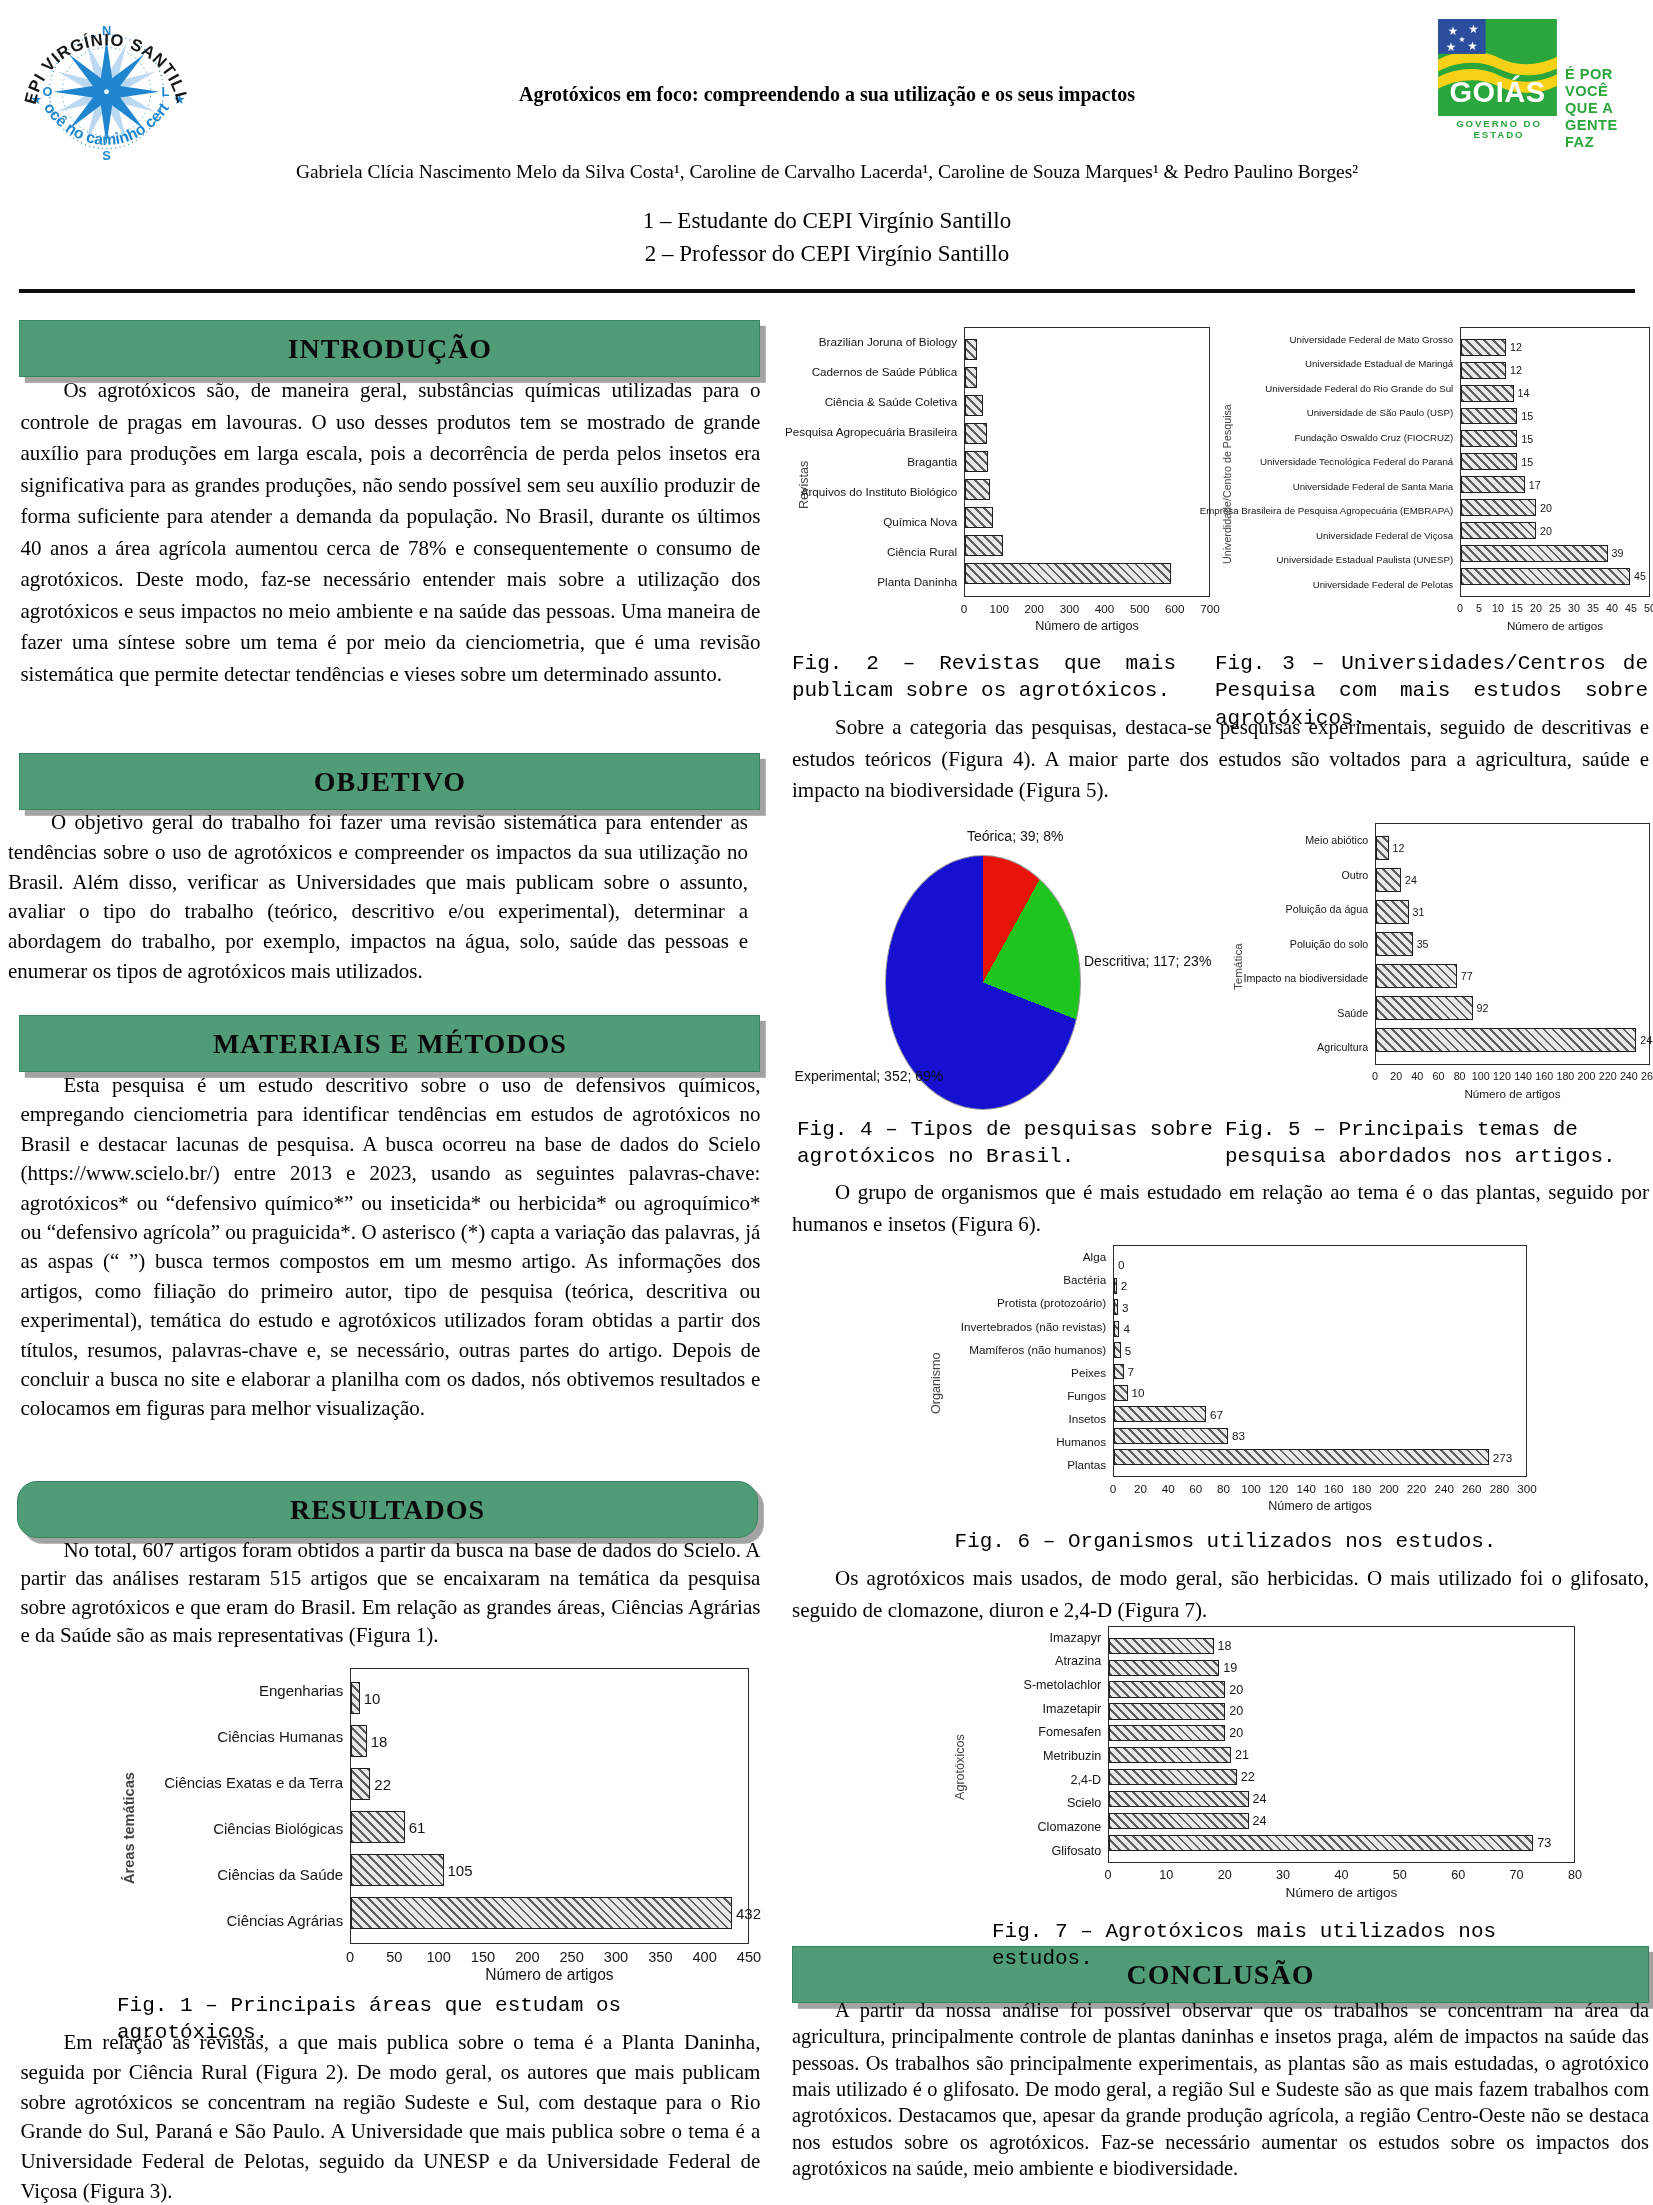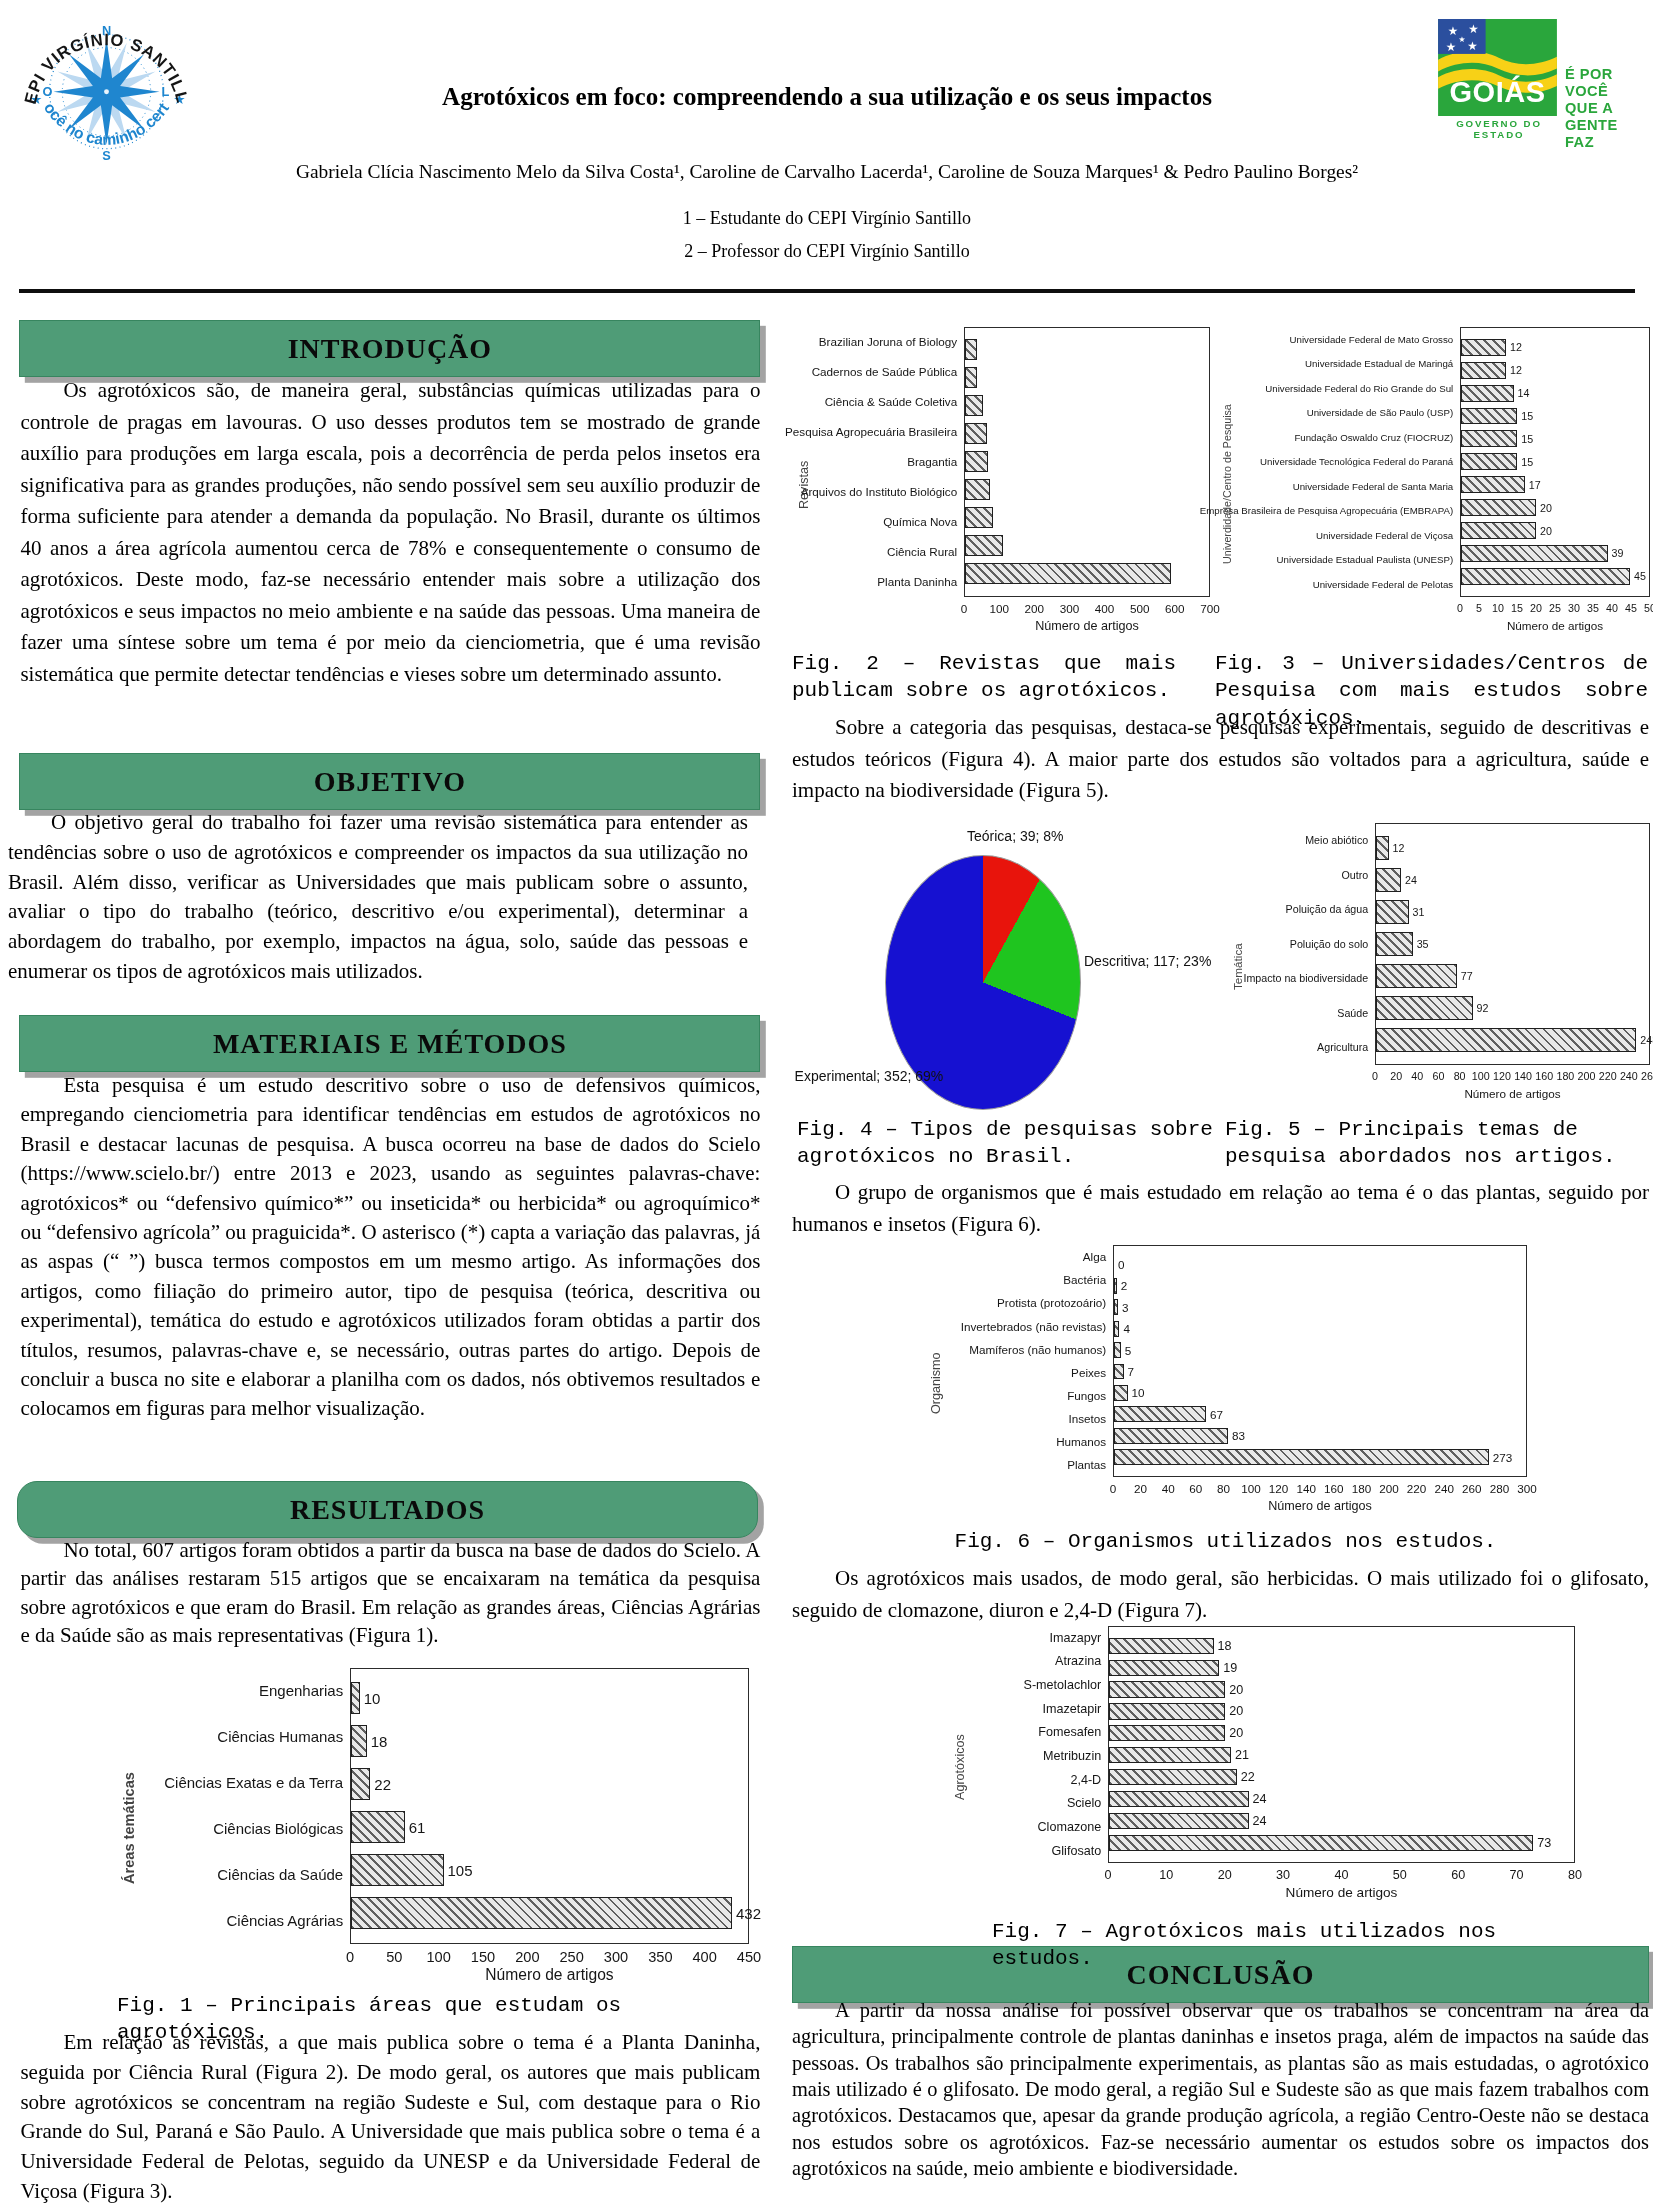--- a/index.html
+++ b/index.html
@@ -1,23 +1,23 @@
 <!DOCTYPE html>
 <html lang="pt" style="font-size:7.8px"><head>
 <meta charset="utf-8">
 <style>
   html,body{margin:0;padding:0;background:#fff;}
   #poster{position:relative;width:1654px;height:2205px;background:#ffffff;overflow:hidden;
           font-family:"Liberation Serif",serif;color:#000;}
 
   
   .title{position:absolute;left:156px;top:82px;width:1342px;text-align:center;
-         font-weight:bold;font-size:25px;line-height:1.2;}
+         font-weight:bold;font-size:20px;line-height:1.2;}
   .authors{position:absolute;left:88px;top:161px;width:1478px;text-align:center;font-size:19.4px;}
-  .affil{position:absolute;left:0;width:1654px;text-align:center;font-size:18px;}
+  .affil{position:absolute;left:0;width:1654px;text-align:center;font-size:23px;}
   #affil1{top:208px;} #affil2{top:241px;}
   .rule{position:absolute;left:19.4px;top:289px;width:1616px;height:4.4px;background:#0e0e0e;}
 
   
   #logo-school{position:absolute;left:23px;top:6.8px;width:167px;height:170px;}
   #logo-school svg{width:100%;height:100%;}
   
   #logo-goias{position:absolute;left:1438px;top:19.4px;width:214px;height:151px;}
   .flag{position:absolute;left:0;top:0;width:119px;height:97px;}
   .flag svg{position:absolute;left:0;top:0;width:100%;height:100%;}

